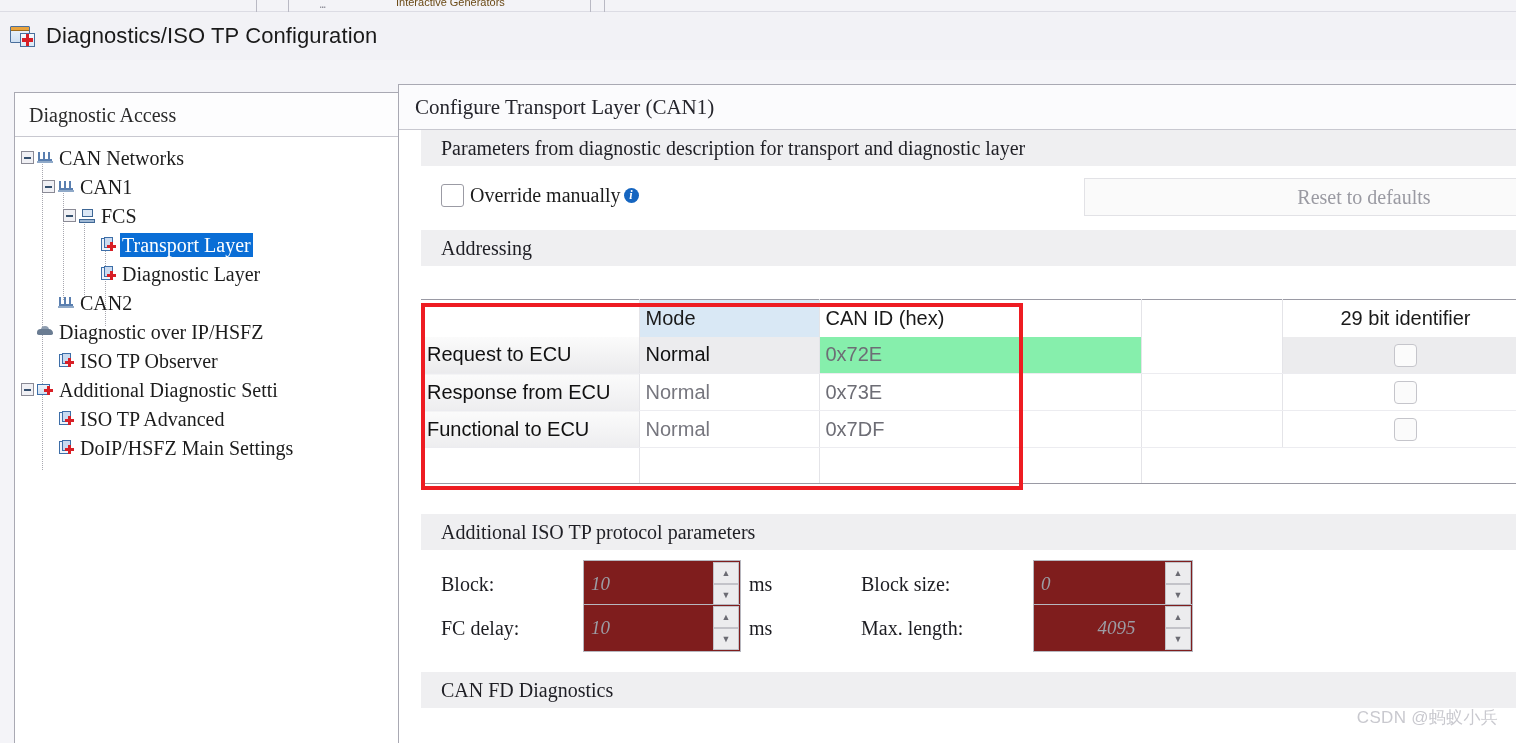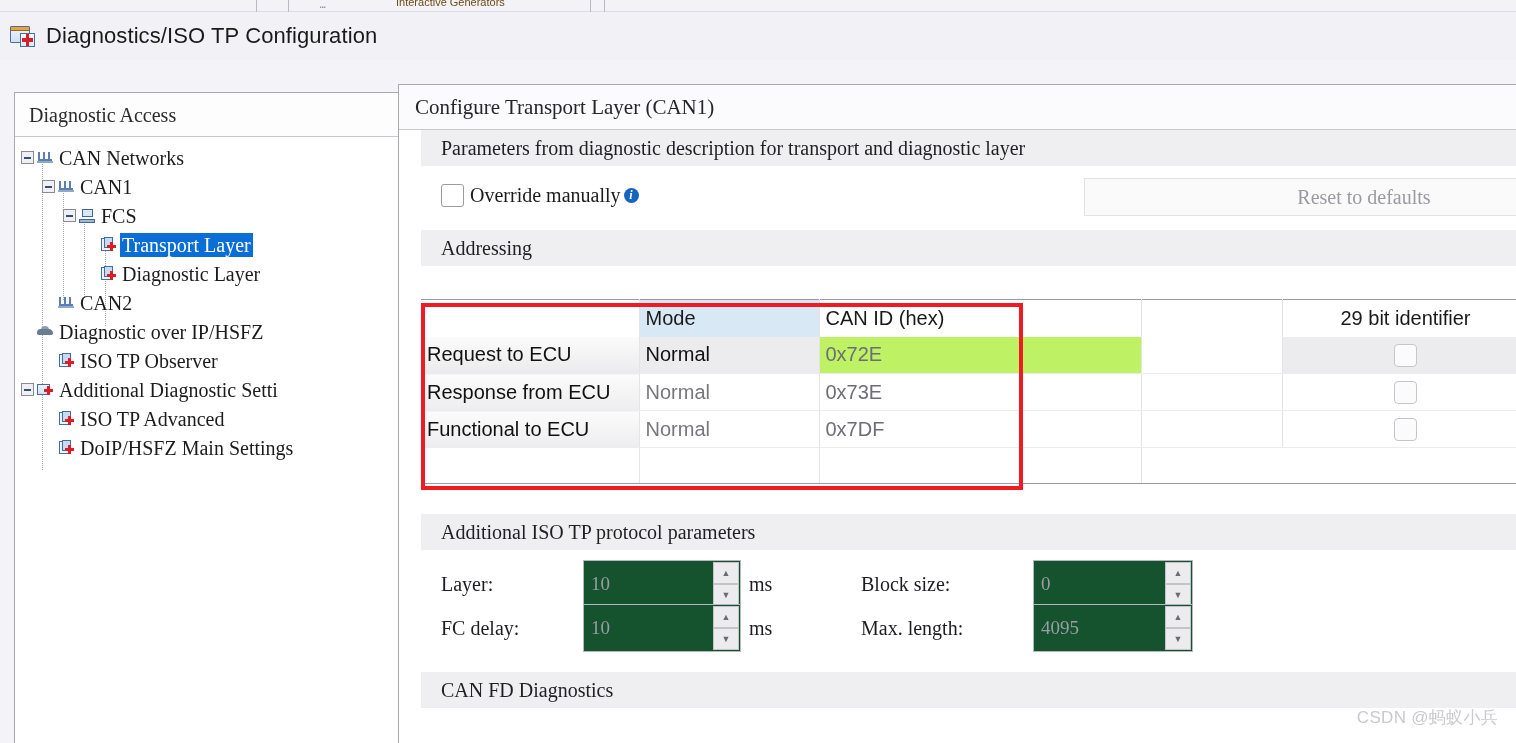--- a/index.html
+++ b/index.html
@@ -249,21 +249,21 @@
     color: #1a1a1a;
     background: #ffffff;
     vertical-align: middle;
   }
   table.addr thead th { border-top: 1px solid #9a9aa4; border-bottom: none; }
   table.addr thead th.mode-h { background: #d9e8f5; }
   table.addr thead th.bit-h { text-align: center; padding-right: 6px; }
 
   table.addr tr.r0 td.name { background: linear-gradient(#fbfbfb, #ebebed); color: #111; }
   table.addr tr.r0 td.mode { background: #ececee; color: #111; }
-  table.addr tr.r0 td.canid { background: #bef264; color: #6d6d75; }
+  table.addr tr.r0 td.canid { background: #86efac; color: #6d6d75; }
   table.addr tr.r0 td.gap { background: #ffffff; }
   table.addr tr.r0 td.bit { background: #ececee; }
 
   table.addr tr.rn td.name { background: linear-gradient(#fbfbfb, #ededef); color: #111; }
   table.addr tr.rn td.mode { background: #ffffff; color: #76767e; }
   table.addr tr.rn td.canid { background: #ffffff; color: #6d6d75; }
 
   table.addr td.bit { text-align: center; padding-left: 0; }
   .cellchk {
     display: inline-block; width: 23px; height: 23px;
@@ -285,22 +285,22 @@
   .params {
     position: relative;
     margin-left: 22px;
     height: 120px;
   }
   .prow { position: absolute; display: flex; align-items: center; }
   .plabel { font-size: 20px; color: #1d1d22; }
   .spin {
     position: relative;
     height: 48px;
-    background: #14532d; border: 1px solid #b7b7bf;
-    display: flex; align-items: center;
+    background: #7f1d1d; border: 1px solid #b7b7bf;
+    display: flex; align-items: center; font-style: italic;
   }
   .spin .val {
     padding-left: 7px; font-size: 19px; color: #9c9ca4;
     font-family: "Liberation Serif", serif;
   }
   .spin .btns {
     position: absolute; right: 1px; top: 1px; bottom: 1px; width: 26px;
     display: flex; flex-direction: column;
   }
   .spin .btns span {
@@ -538,21 +538,21 @@
         </table>
         <div class="red-box"></div>
       </div>
 
       <div class="section-wrap" style="margin-top:30px;">
         <div class="section-bar">Additional ISO TP protocol parameters</div>
       </div>
 
       <div class="params">
         <div class="prow" style="left:20px; top:10px;">
-          <span class="plabel" style="width:142px;">Layer:</span>
+          <span class="plabel" style="width:142px;">Block:</span>
           <span class="spin" style="width:158px;">
             <span class="val">10</span>
             <span class="btns">
               <span>▲</span>
               <span>▼</span>
             </span>
           </span>
           <span class="unit">ms</span>
         </div>
 
@@ -574,21 +574,21 @@
             <span class="val">0</span>
             <span class="btns">
               <span>▲</span>
               <span>▼</span>
             </span>
           </span>
         </div>
 
         <div class="prow" style="left:440px; top:54px;">
           <span class="plabel" style="width:172px;">Max. length:</span>
-          <span class="spin" style="width:160px;">
+          <span class="spin" style="width:160px;justify-content:center;">
             <span class="val">4095</span>
             <span class="btns">
               <span>▲</span>
               <span>▼</span>
             </span>
           </span>
         </div>
       </div>
 
       <div class="section-wrap" style="margin-top:2px;">

